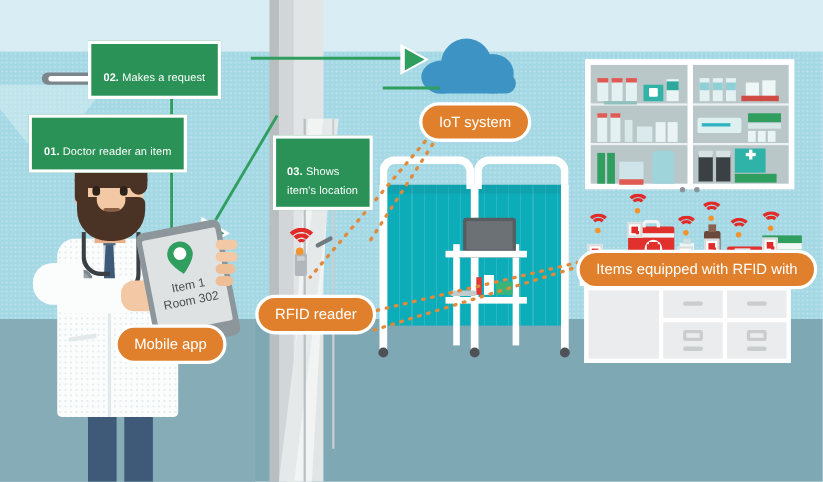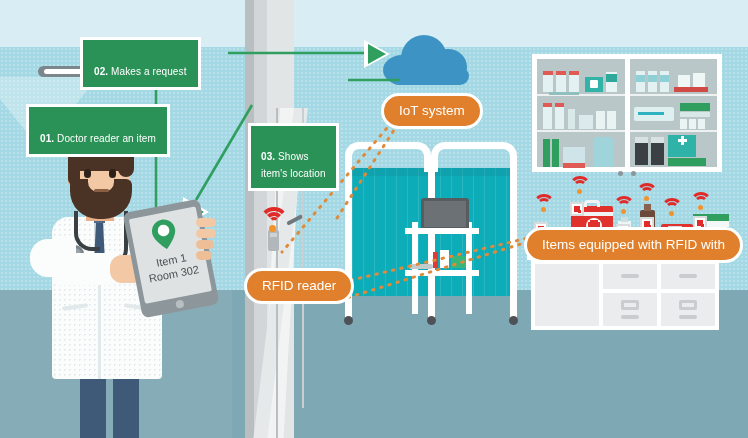--- a/index.html
+++ b/index.html
@@ -118,21 +118,21 @@
   #step1 { left:26px;  top:104px; }
   #step2 { left:80px;  top:37px;  }
   #step3 { left:248px; top:75px;  padding:5px 10px 6px 10px;margin-top:48px; }
 
   
   .pill {
     position:absolute; background:#e0802c; border:3px solid #ffffff; border-radius:19px;
     color:#ffffff; font-size:13.5px; line-height:15px; padding:7px 15px 8px 15px; white-space:nowrap;
   }
   #pill-mobile { left:104px; top:295px; }
-  #pill-rfid   { left:244px; top:268px; }
+  #pill-rfid   { left:232px; top:268px; }
   #pill-iot    { left:381px; top:93px;  }
   #pill-items  { left:524px; top:227px; }
 
   
   #doctor { position:absolute; left:18px; top:133px; width:200px; height:305px; }
   .d { position:absolute; }
 
   
   .tag { position:absolute; width:14px; height:14px; background:#ffffff; border:2px solid #d8dcdc; }
   .tag i { position:absolute; left:2px; top:2px; width:6px; height:6px; background:#e02b28; display:block; }
@@ -473,17 +473,18 @@
     <b>01.</b><span> Doctor reader an item</span>
   </div>
   <div class="step" id="step2">
     <b>02.</b><span> Makes a request</span>
   </div>
   <div class="step" id="step3">
     <b>03.</b><span> Shows
 item's location</span>
   </div>
 
+  <div class="pill" id="pill-mobile">Mobile app</div>
   <div class="pill" id="pill-rfid">RFID reader</div>
   <div class="pill" id="pill-iot">IoT system</div>
   <div class="pill" id="pill-items">Items equipped with RFID with</div>
 
 </div>
 
 </body></html>

